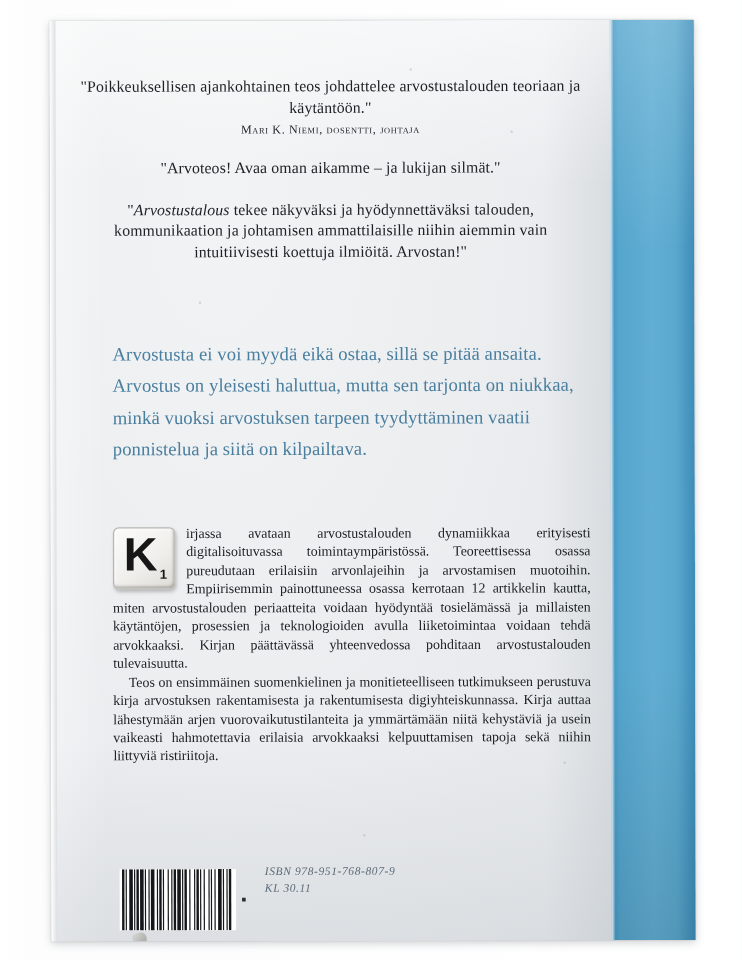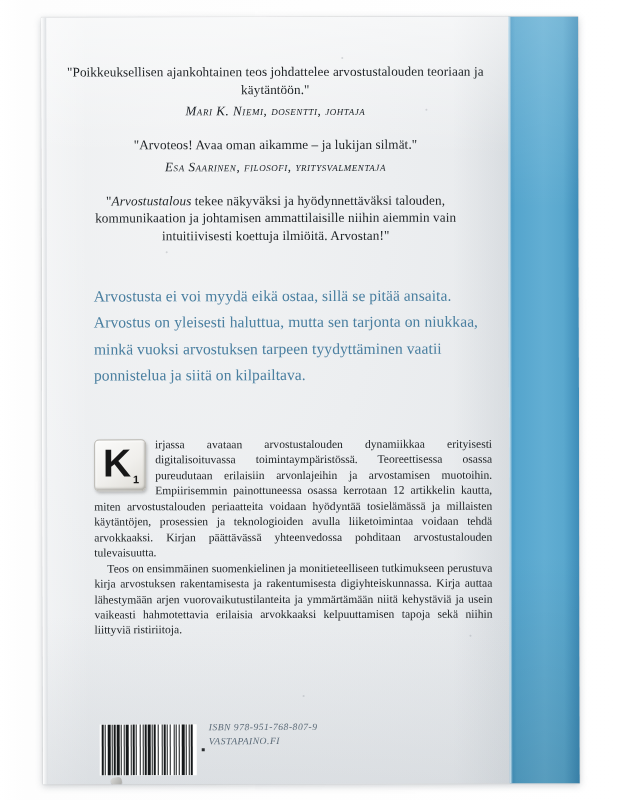--- a/index.html
+++ b/index.html
@@ -67,23 +67,22 @@
     position:absolute;left:24px;top:46px;width:420px;
     text-align:center;color:#1d2124;
   }
   .q-text{
     font-size:13.2px;line-height:17.5px;letter-spacing:.1px;
     margin:0;
   }
   .q-text em{}
   .q-attr{
     margin:5px 0 0 0;
-    font-style:italic;
     font-variant:small-caps;
-    font-size:13px;
+    font-size:10px;
     letter-spacing:.55px;
     color:#20262b;
   }
   .q-block{margin-bottom:17px;}
   .q-block.b3{margin-bottom:0;}
 
   
   .lead{
     position:absolute;left:52px;top:266px;width:400px;
     margin:0;
@@ -146,21 +145,21 @@
     position:absolute;left:2px;top:0;width:93px;height:51px;
   }
   .barcode .bars i{
     position:absolute;top:0;height:51px;background:#15181a;display:block;
   }
   .barcode-dot{
     position:absolute;left:159px;top:731px;width:3px;height:3px;background:#2a2d30;
   }
 
   .imprint{
-    position:absolute;left:166px;top:703px;width:260px;
+    position:absolute;left:178px;top:703px;width:260px;
     font-style:italic;
     font-variant:small-caps;
     font-size:9.6px;
     line-height:13.7px;
     letter-spacing:.5px;
     color:#5c6b78;
   }
   .imprint div{white-space:nowrap;}
 
   
@@ -194,21 +193,20 @@
 
     <div class="quotes">
 
       <div class="q-block b1">
         <p class="q-text">"Poikkeuksellisen ajankohtainen teos johdattelee arvostustalouden teoriaan ja käytäntöön."</p>
         <p class="q-attr">Mari K. Niemi, dosentti, johtaja</p>
       </div>
 
       <div class="q-block b2">
         <p class="q-text">"Arvoteos! Avaa oman aikamme – ja lukijan silmät."</p>
-        <p class="q-attr">Esa Saarinen, filosofi, yritysvalmentaja</p>
       </div>
 
       <div class="q-block b3">
         <p class="q-text"><span>"</span><em>Arvostustalous</em><span> tekee näkyväksi ja hyödynnettäväksi talouden, kommunikaation ja johtamisen ammattilaisille niihin aiemmin vain intuitiivisesti koettuja ilmiöitä. Arvostan!"</span></p>
       </div>
 
     </div>
 
     <p class="lead">Arvostusta ei voi myydä eikä ostaa, sillä se pitää ansaita. Arvostus on yleisesti haluttua, mutta sen tarjonta on niukkaa, minkä vuoksi arvostuksen tarpeen tyydyttäminen vaatii ponnistelua ja siitä on kilpailtava.</p>
 
@@ -252,18 +250,18 @@
           <i style="left:80px;width:3px;"></i>
           <i style="left:84px;width:1px;"></i>
           <i style="left:87px;width:1px;"></i>
           <i style="left:89px;width:2px;"></i>
         </div>
     </div>
     <div class="barcode-dot"></div>
 
     <div class="imprint">
       <div>ISBN 978-951-768-807-9</div>
-      <div>VASTAPAINO.FI</div>
+      <div>KL 30.11</div>
     </div>
 
     <div class="staple"></div>
   </div>
 </div>
 
 </body></html>

